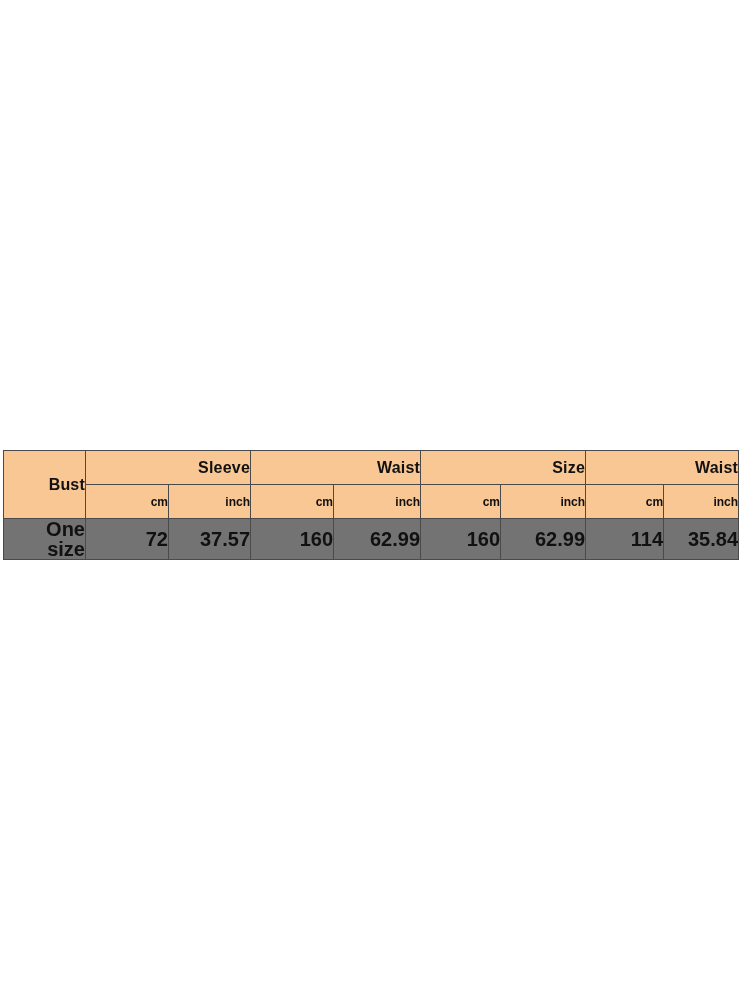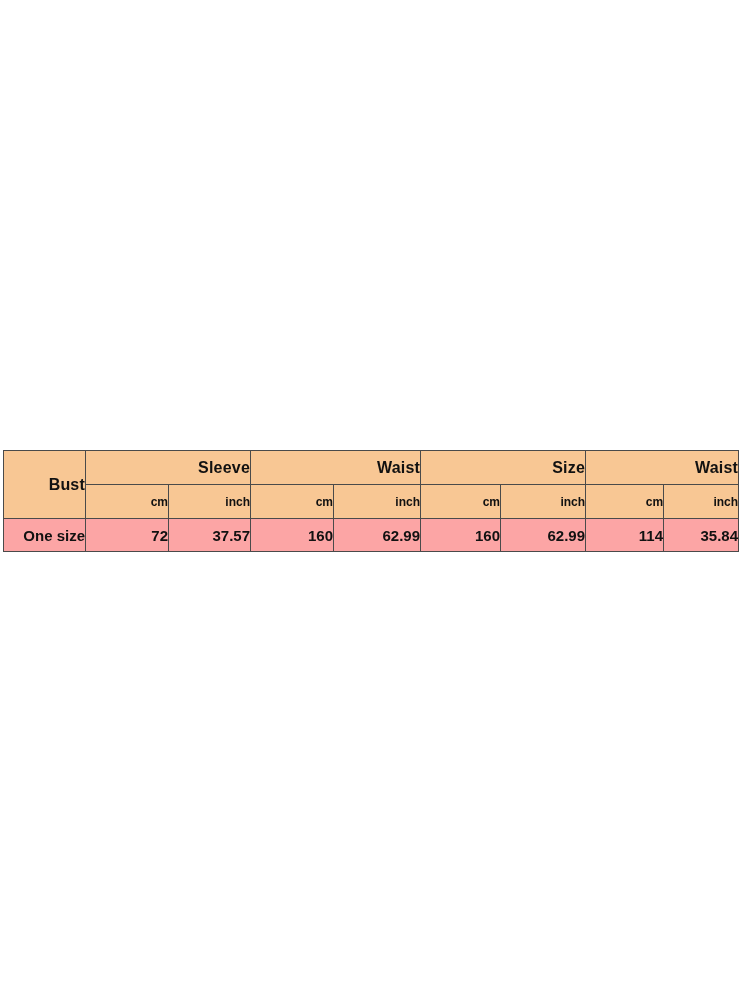--- a/index.html
+++ b/index.html
@@ -67,22 +67,22 @@
   }
 
   
   th.size-head {
     font-size: 15px;
   }
 
   
   tr.data-row td {
     height: 32px;
-    background: #fca5a5;
-    font-size: 15px;
+    background: #737373;
+    font-size: 20px;
     margin-top: 45px;
   }
 
   td.size-value {
     font-size: 15px;
   }
 
   
   col.c-size   { width: 82px;  }
   col.c-cm     { width: 83px;  }

